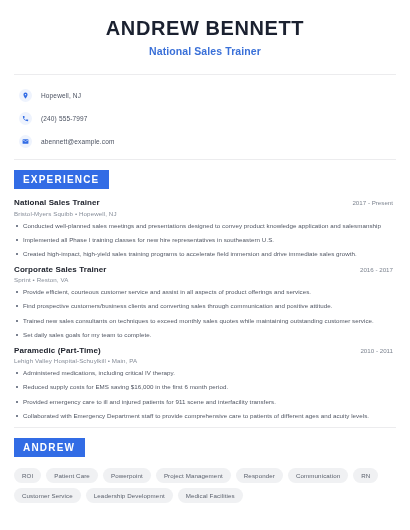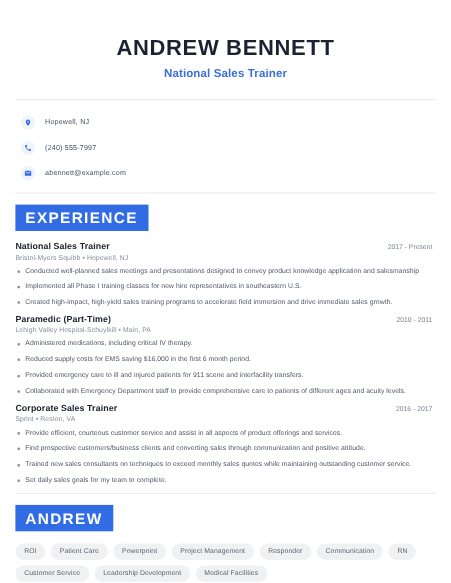--- a/index.html
+++ b/index.html
@@ -13,21 +13,21 @@
     font-family: "Liberation Sans", sans-serif;
     background: #ffffff;
     color: #2b2f38;
     overflow: hidden;
   }
 
   .resume {
     width: 410px;
     height: 530px;
     background: #ffffff;
-    padding: 16px 14px;
+    padding: 0 14px;
     position: relative;
   }
 
   
   .header {
     text-align: center;
     padding-top: 17px;
   }
 
   .full-name {
@@ -88,21 +88,21 @@
 
   
   .section {
     margin-top: 0;
   }
 
   .section-badge {
     display: inline-block;
     background: #326ce5;
     color: #ffffff;
-    font-size: 14px;
+    font-size: 10px;
     font-weight: bold;
     letter-spacing: 1.2px;
     padding: 4px 10px 4px 9px;
     margin-top: 10px;
   }
 
   
   .entries { margin-top: 9px; }
 
   .entry { margin-bottom: 6px; }
@@ -231,51 +231,51 @@
       <div class="entry">
         <div class="entry-head">
           <span class="entry-role">National Sales Trainer</span>
           <span class="entry-dates">2017 - Present</span>
         </div>
         <div class="entry-sub">Bristol-Myers Squibb  •  Hopewell, NJ</div>
         <ul class="bullets">
           <li>Conducted well-planned sales meetings and presentations designed to convey product knowledge application and salesmanship</li>
           <li>Implemented all Phase I training classes for new hire representatives in southeastern U.S.</li>
           <li>Created high-impact, high-yield sales training programs to accelerate field immersion and drive immediate sales growth.</li>
+        </ul>
+      </div>
+
+      <div class="entry">
+        <div class="entry-head">
+          <span class="entry-role">Corporate Sales Trainer</span>
+          <span class="entry-dates">2016 - 2017</span>
+        </div>
+        <div class="entry-sub">Sprint  •  Reston, VA</div>
+        <ul class="bullets">
+          <li>Provide efficient, courteous customer service and assist in all aspects of product offerings and services.</li>
+          <li>Find prospective customers/business clients and converting sales through communication and positive attitude.</li>
+          <li>Trained new sales consultants on techniques to exceed monthly sales quotes while maintaining outstanding customer service.</li>
+          <li>Set daily sales goals for my team to complete.</li>
         </ul>
       </div>
 
       <div class="entry">
         <div class="entry-head">
           <span class="entry-role">Paramedic (Part-Time)</span>
           <span class="entry-dates">2010 - 2011</span>
         </div>
         <div class="entry-sub">Lehigh Valley Hospital-Schuylkill  •  Main, PA</div>
         <ul class="bullets">
           <li>Administered medications, including critical IV therapy.</li>
           <li>Reduced supply costs for EMS saving $16,000 in the first 6 month period.</li>
           <li>Provided emergency care to ill and injured patients for 911 scene and interfacility transfers.</li>
           <li>Collaborated with Emergency Department staff to provide comprehensive care to patients of different ages and acuity levels.</li>
         </ul>
       </div>
 
-      <div class="entry">
-        <div class="entry-head">
-          <span class="entry-role">Corporate Sales Trainer</span>
-          <span class="entry-dates">2016 - 2017</span>
-        </div>
-        <div class="entry-sub">Sprint  •  Reston, VA</div>
-        <ul class="bullets">
-          <li>Provide efficient, courteous customer service and assist in all aspects of product offerings and services.</li>
-          <li>Find prospective customers/business clients and converting sales through communication and positive attitude.</li>
-          <li>Trained new sales consultants on techniques to exceed monthly sales quotes while maintaining outstanding customer service.</li>
-          <li>Set daily sales goals for my team to complete.</li>
-        </ul>
-      </div>
-
     </div>
   </div>
 
   <div class="divider" style="margin-top:7px;"></div>
 
   <div class="section">
     <div class="section-badge">ANDREW</div>
 
     <div class="skills-wrap">
       <span class="skill-chip">ROI</span>

